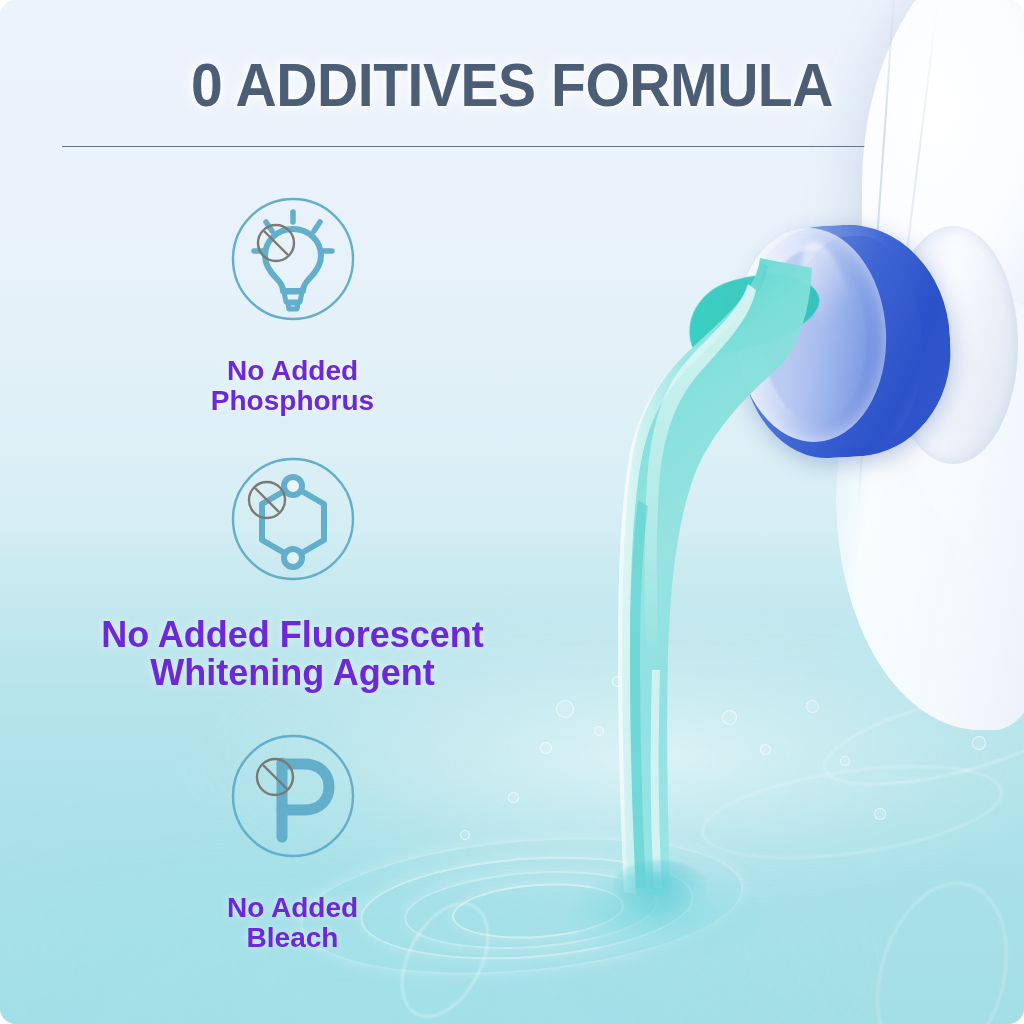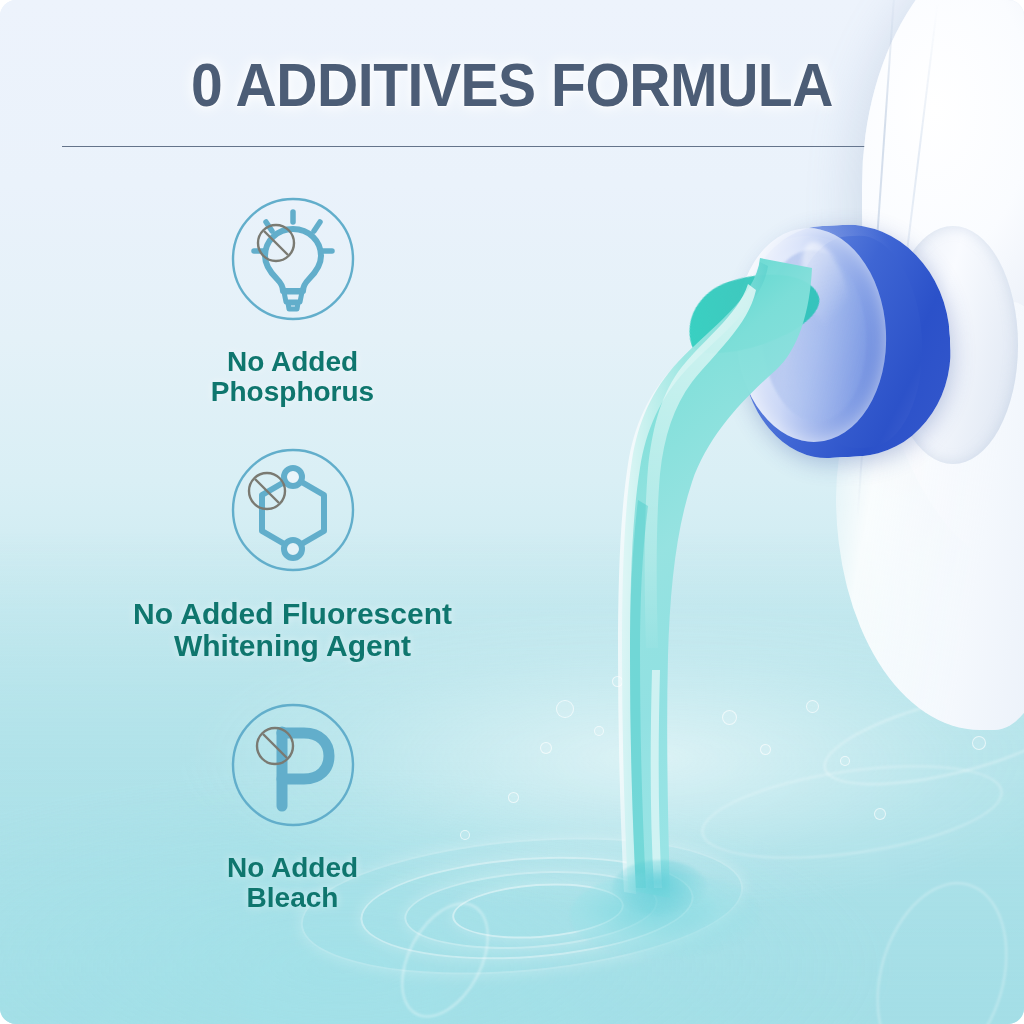--- a/index.html
+++ b/index.html
@@ -113,30 +113,30 @@
   .feature {
     position: relative;
     text-align: center;
     margin-bottom: 40px;
   }
   .feature .badge {
     display: block;
     margin: 0 auto;
   }
   .feature .caption {
-    margin-top: 21px;
-    color: #0f766e;
+    margin-top: 30px;
+    color: #6d28d9;
     font-size: 28px;
     line-height: 1.07;
     font-weight: 700;
     text-shadow: 0 0 8px rgba(255,255,255,0.55);
     white-space: pre-line;
     user-select: none;
   }
-  .feature.f2 .caption { font-size: 30px; }
+  .feature.f2 .caption { font-size: 36px; }
 
   
   .product { position: absolute; inset: 0; pointer-events: none; }
 
   .bottle-body {
     position: absolute;
     left: 862px;
     top: -70px;
     width: 330px;
     height: 640px;

